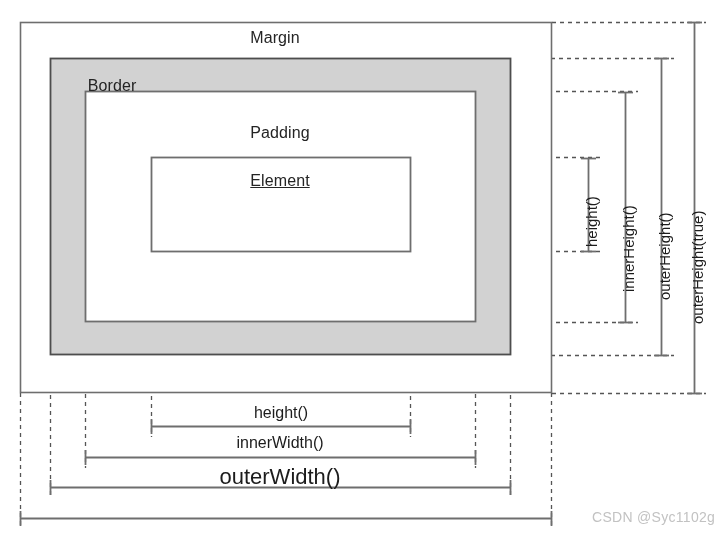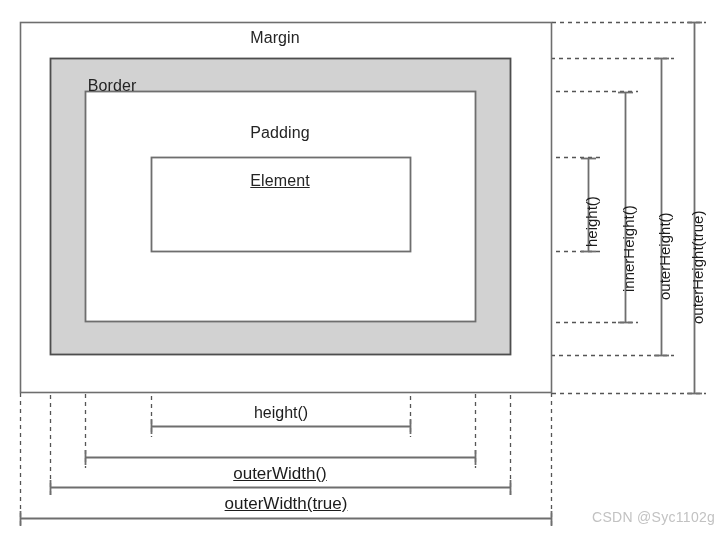--- a/index.html
+++ b/index.html
@@ -33,22 +33,21 @@
     letter-spacing: 0.1px;
   }
   .dim-label-h {
     position: absolute;
     font-size: 16px;
     color: #1c1c1c;
     white-space: nowrap;
     transform: translateX(-50%);
   }
   .dim-label-h.big {
-    font-size: 17px;
-    text-decoration: underline;
+    font-size: 22px;
   }
   .dim-label-v {
     position: absolute;
     font-size: 15px;
     color: #1c1c1c;
     white-space: nowrap;
     transform-origin: 0 0;
   }
   .watermark {
     position: absolute;
@@ -146,22 +145,22 @@
       </g>
     </g>
   </svg>
 
   <div class="box-label" style="left:275px; top:29px;">Margin</div>
   <div class="box-label" style="left:112px; top:77px;">Border</div>
   <div class="box-label" style="left:280px; top:124px;">Padding</div>
   <div class="box-label" style="left:280px; top:172px;text-decoration:underline;">Element</div>
 
   <div class="dim-label-h" style="left:281px; top:404px;">height()</div>
+  <div class="dim-label-h" style="left:280px; top:434px;">innerWidth()</div>
   <div class="dim-label-h big" style="left:280px; top:464px;">outerWidth()</div>
-  <div class="dim-label-h big" style="left:286px; top:494px;">outerWidth(true)</div>
 
   <div class="dim-label-v" style="left:583px; top:247px; transform:rotate(-90deg);">height()</div>
   <div class="dim-label-v" style="left:620px; top:292px; transform:rotate(-90deg);">innerHeight()</div>
   <div class="dim-label-v" style="left:656px; top:300px; transform:rotate(-90deg);">outerHeight()</div>
   <div class="dim-label-v" style="left:689px; top:324px; transform:rotate(-90deg);">outerHeight(true)</div>
 
   <div class="watermark" style="left:592px; top:509px;">CSDN @Syc1102g</div>
 
 </div>
 

